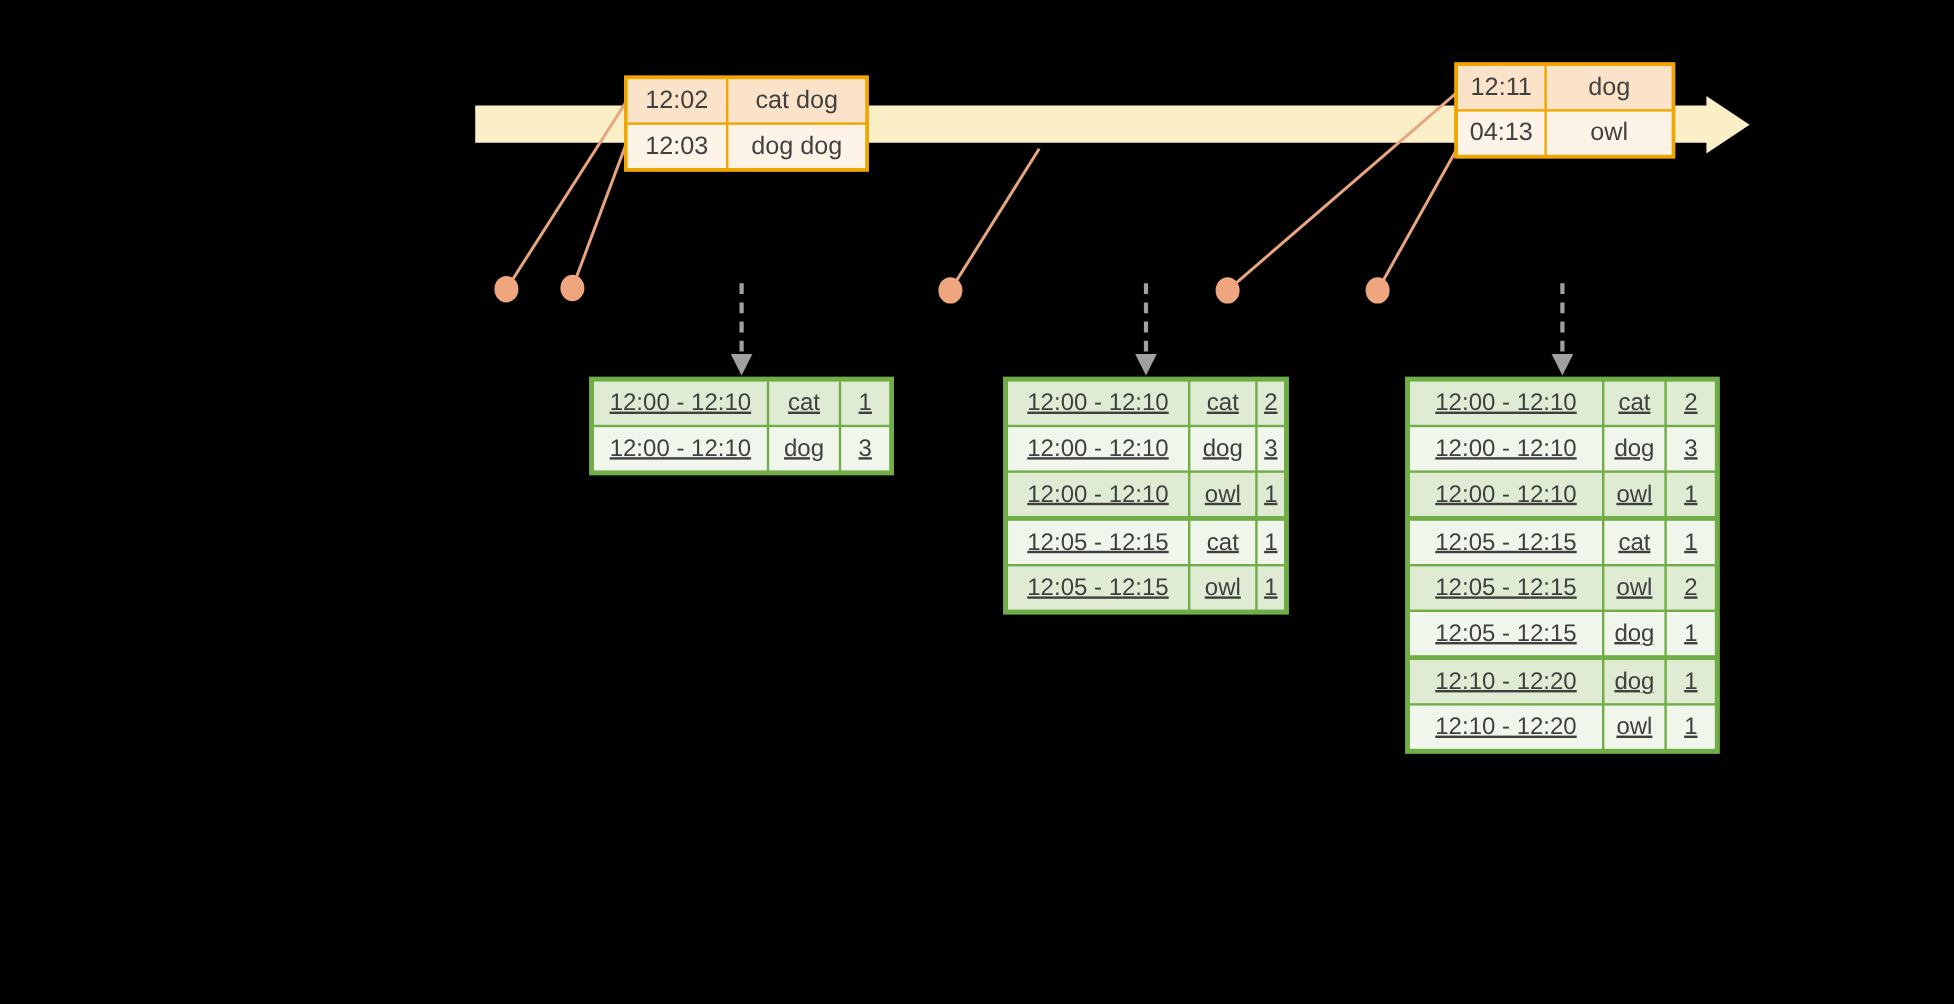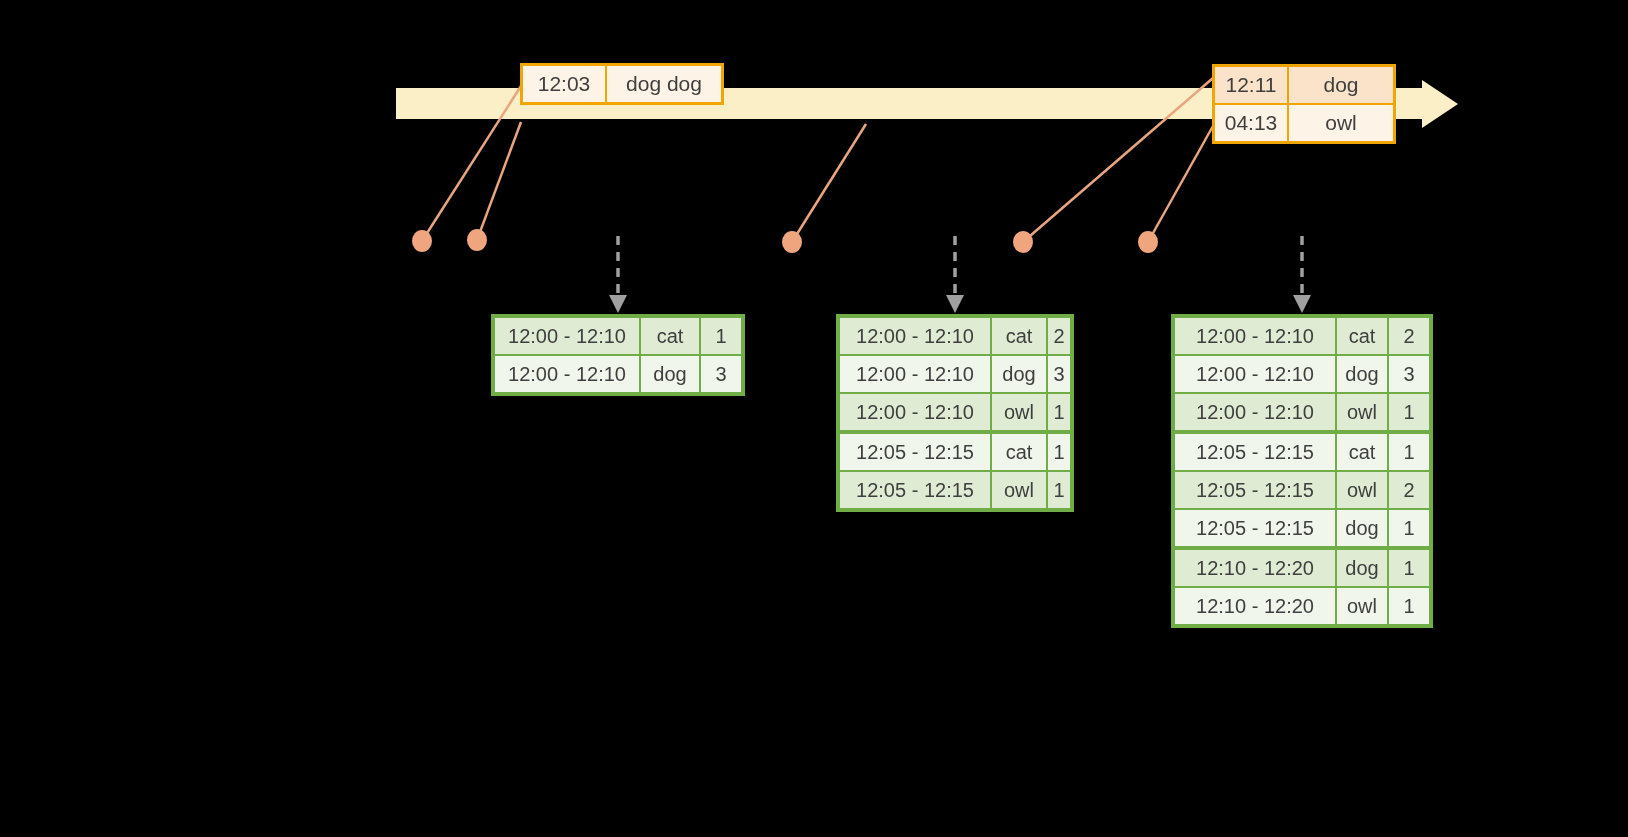--- a/index.html
+++ b/index.html
@@ -17,21 +17,21 @@
   .erow{display:grid;grid-template-columns:var(--cols);gap:2px;}
   .erow .cell{height:36px;display:flex;align-items:center;justify-content:center;font-size:21px;}
   .erow.dark .cell{background:var(--event_row_dark);}
   .erow.light .cell{background:var(--event_row_light);}
 
   
   .result-table{
     position:absolute;display:flex;flex-direction:column;gap:2px;
     background:var(--green_border);border:4px solid var(--green_border);
   }
-  .rrow{display:grid;grid-template-columns:var(--cols);gap:2px;}
+  .rrow{display:grid;grid-template-columns:var(--cols);gap:2px;text-decoration:underline;}
   .rrow.new-group{margin-top:2px;}
   .rrow .cell{height:36px;display:flex;align-items:center;justify-content:center;font-size:20px;}
   .rrow.dark .cell{background:var(--green_row_dark);}
   .rrow.light .cell{background:var(--green_row_light);}
 </style>
 </head>
 <body>
 
 <div class="canvas">
 
@@ -56,28 +56,32 @@
 
     <line stroke-width="3.5" stroke-dasharray="9 7" x1="955" y1="236" x2="955" y2="296" stroke="#A0A0A0"></line>
     <polygon points="946,295 964,295 955,313" fill="#A0A0A0"></polygon>
 
     <line stroke-width="3.5" stroke-dasharray="9 7" x1="1302" y1="236" x2="1302" y2="296" stroke="#A0A0A0"></line>
     <polygon points="1293,295 1311,295 1302,313" fill="#A0A0A0"></polygon>
   </svg>
 
   <div class="event-table" style="left:520px;top:63px;--cols:82px 114px">
 
+  <div class="erow dark">
+        <div class="cell">12:02</div>
+        <div class="cell">cat dog</div>
+      </div>
       <div class="erow light">
         <div class="cell">12:03</div>
         <div class="cell">dog dog</div>
       </div>
     </div>
 
 
-  <div class="event-table" style="left:1212px;top:64px;--cols:72px 104px">
+  <div class="event-table" style="left:1212px;top:52px;--cols:72px 104px">
 
   <div class="erow dark">
         <div class="cell">12:11</div>
         <div class="cell">dog</div>
       </div>
       <div class="erow light">
         <div class="cell">04:13</div>
         <div class="cell">owl</div>
       </div>
     </div>

